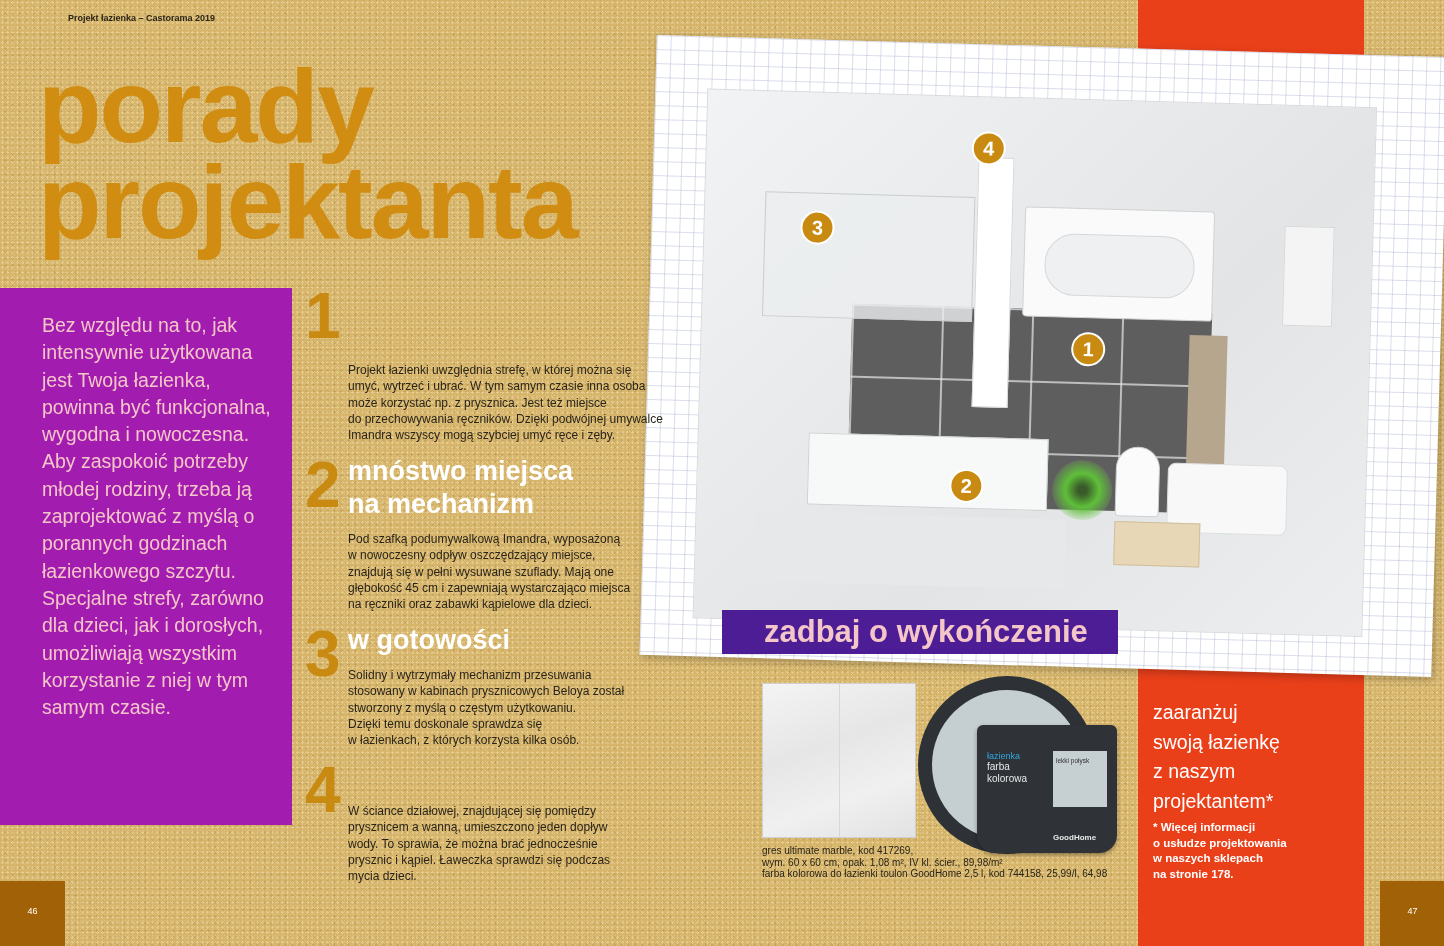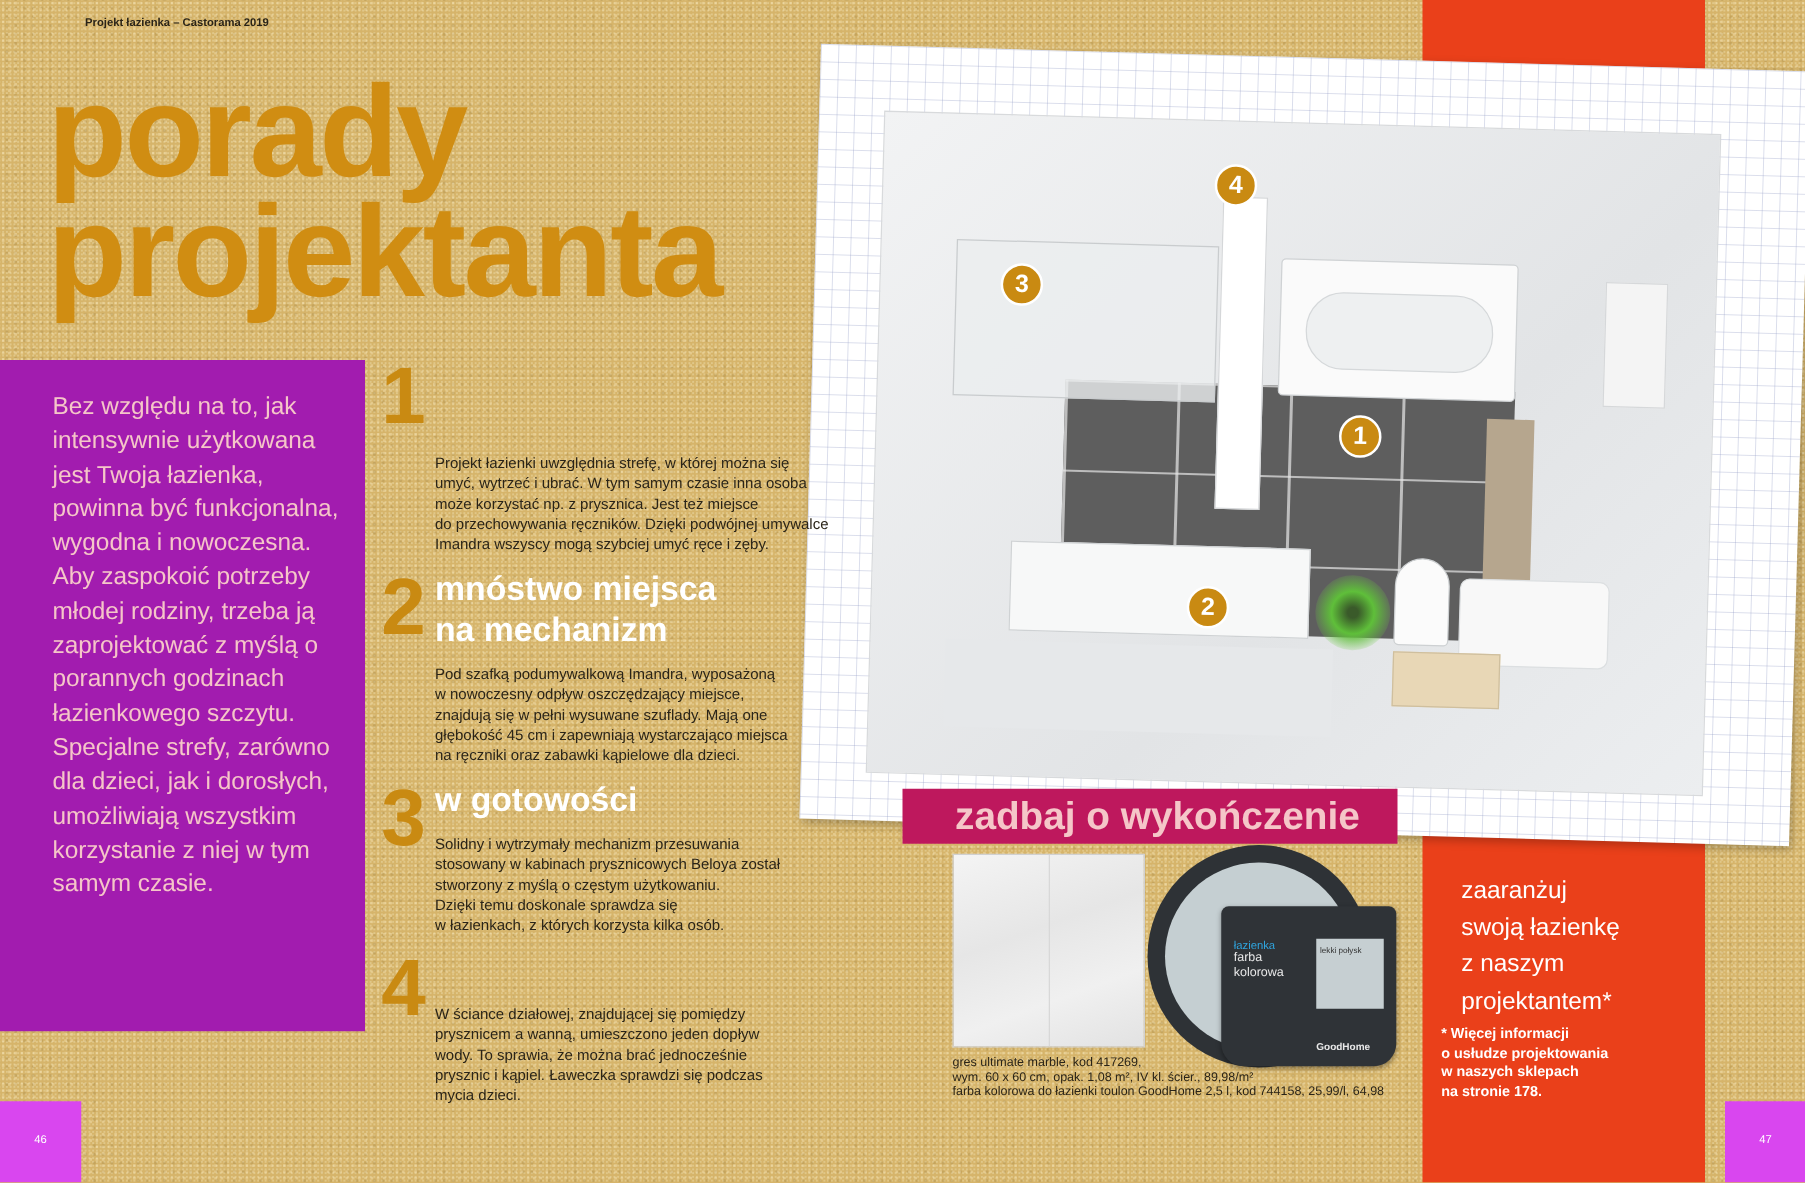--- a/index.html
+++ b/index.html
@@ -119,21 +119,21 @@
     position: absolute; left: 580px; top: 120px; width: 50px; height: 100px;
     background: #f4f4f4; border: 1px solid #d6d8da;
   }
   .marker {
     position: absolute; width: 34px; height: 34px; border-radius: 50%;
     background: #c98a12; border: 2px solid #ffffff; color: #ffffff;
     font-weight: bold; font-size: 20px; text-align: center; line-height: 30px;
   }
 
   .finish-banner {
-    left: 722px; top: 631px; width: 396px; height: 44px; background: #be185d;
+    left: 722px; top: 610px; width: 396px; height: 44px; background: #4c1d95;
   }
   .finish-title {
     position: absolute; left: 42px; top: 4px; font-size: 31px; font-weight: bold;
     color: #f5c6c8; line-height: 36px; white-space: nowrap;
   }
 
   .tile-sample {
     left: 762px; top: 683px; width: 154px; height: 155px;
     background: linear-gradient(160deg, #f4f4f4, #e6e6e6 40%, #f0f0f0 70%, #e2e2e2);
     border: 1px solid #d0d0d0;
@@ -161,28 +161,28 @@
     position: absolute; left: 76px; top: 26px; width: 54px; height: 56px; background: #c6cfd2;
   }
   .can-label-text { position: absolute; left: 3px; top: 6px; font-size: 6.5px; color: #333; }
   .can-logo { position: absolute; left: 76px; top: 108px; font-size: 8px; font-weight: bold; color: #e8e8e8; }
 
   .product-caption {
     left: 762px; top: 845px; font-size: 10px; line-height: 11.5px; color: #2a2418; white-space: pre-line;
   }
 
   .cta-text {
-    left: 1153px; top: 698px; font-size: 19.5px; line-height: 29.5px; color: #ffffff; white-space: pre-line; margin-left: 16px;
+    left: 1153px; top: 698px; font-size: 19.5px; line-height: 29.5px; color: #ffffff; white-space: pre-line;
   }
   .cta-note {
     left: 1153px; top: 820px; font-size: 11.5px; line-height: 15.5px; font-weight: bold; color: #ffffff; white-space: pre-line;
   }
 
   .folio {
-    top: 881px; width: 65px; height: 65px; background: #d946ef; color: #ffffff;
+    top: 881px; width: 65px; height: 65px; background: #a16207; color: #ffffff;
     font-size: 9px; text-align: center; line-height: 60px;
   }
   .folio-left { left: 0; }
   .folio-right { left: 1380px; }
 </style>
 </head>
 <body>
 
 <div class="abs running-head">Projekt łazienka – Castorama 2019</div>
 

